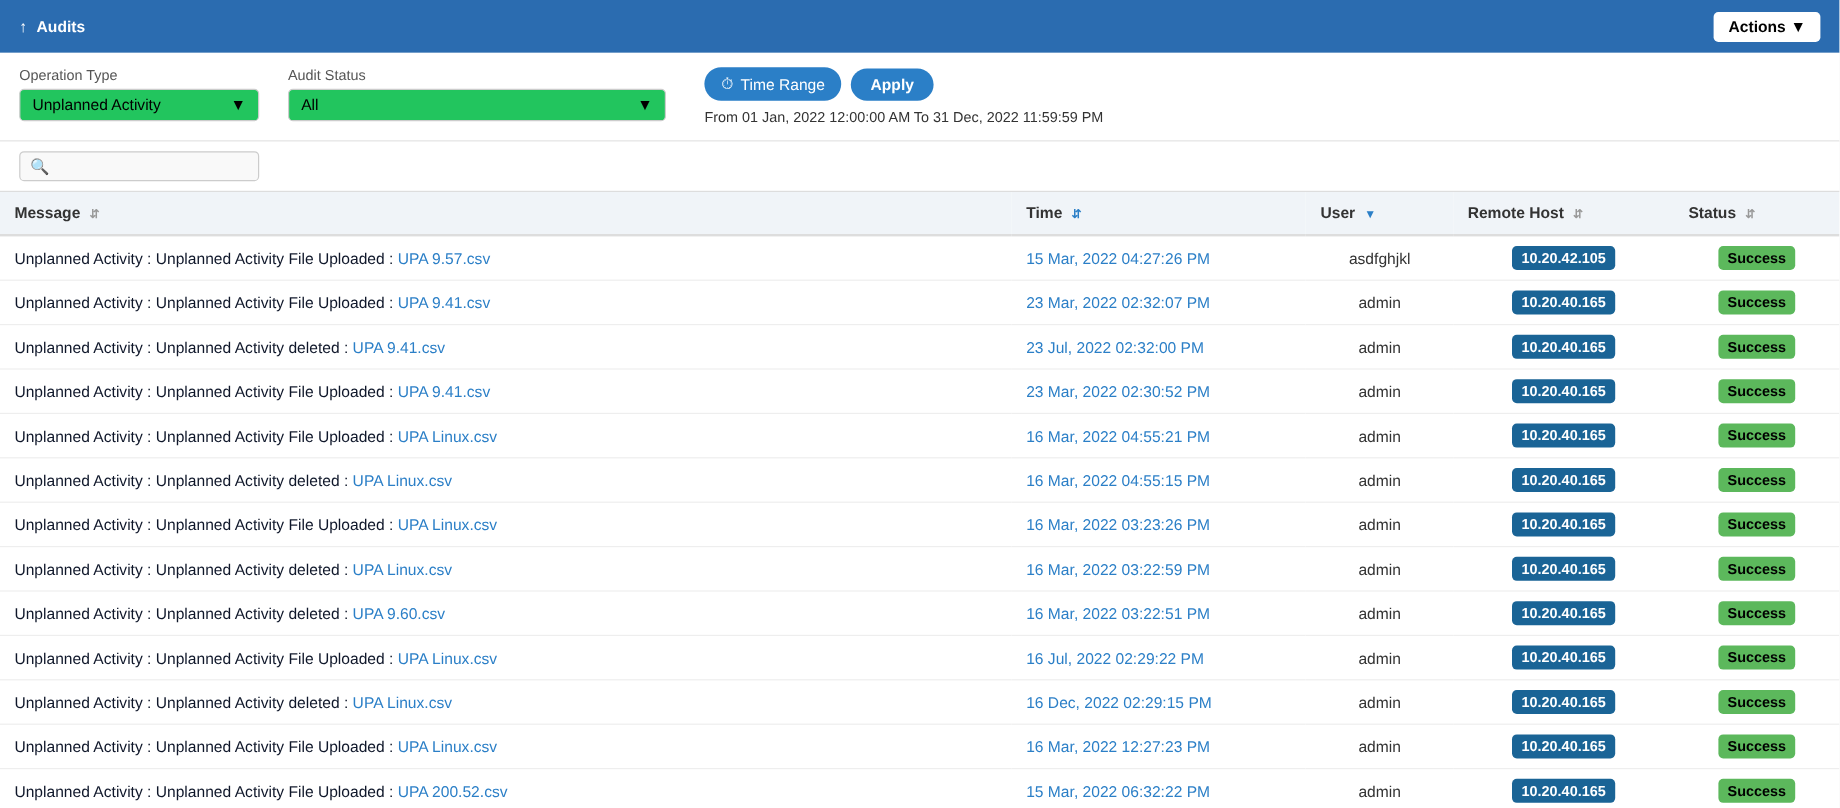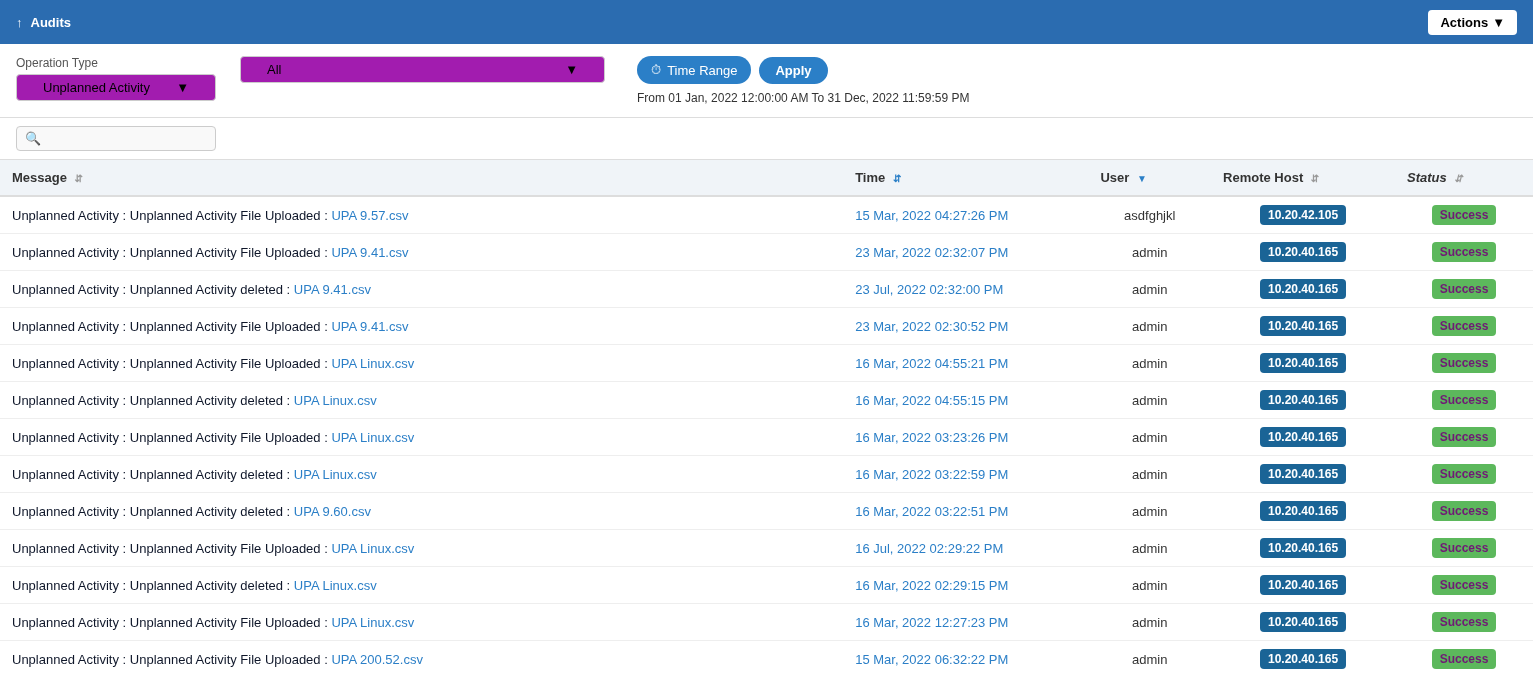--- a/index.html
+++ b/index.html
@@ -53,28 +53,28 @@
     }
     .filter-label {
       font-size: 12px;
       color: #555;
     }
     .filter-select {
       display: flex;
       align-items: center;
       border: 1px solid #ccc;
       border-radius: 4px;
-      background: #a21caf;
-      padding: 5px 26px;
+      background: #22c55e;
+      padding: 5px 10px;
       cursor: pointer;
       width: 200px;
       justify-content: space-between;
     }
     .filter-select-wide {
-      width: 365px;
+      width: 315px;
     }
     .time-range-section {
       display: flex;
       flex-direction: column;
       gap: 6px;
       margin-left: 8px;
     }
     .time-range-row {
       display: flex;
       align-items: center;
@@ -187,32 +187,32 @@
       color: white;
       border-radius: 4px;
       padding: 3px 8px;
       font-size: 12px;
       font-weight: bold;
       display: inline-block;
       text-align: center;
     }
     .success-badge {
       background: #5cb85c;
-      color: #701a75;
+      color: #000000;
       border-radius: 4px;
       padding: 3px 8px;
       font-size: 12px;
       font-weight: bold;
       display: inline-block;
     }
     .col-message { width: 55%; }
     .col-time { width: 16%; }
     .col-user { width: 8%; }
     .col-host { width: 12%; }
-    .col-status { width: 9%; font-style: italic; }
+    .col-status { width: 9%; }
   </style>
 </head>
 <body>
 
 <div class="header">
   <div class="header-title">
     <span>↑</span>
     <span>Audits</span>
   </div>
   <button class="actions-btn">
@@ -224,20 +224,21 @@
 <div class="filter-bar">
   <div class="filter-group">
     <span class="filter-label">Operation Type</span>
     <div class="filter-select">
       <span>Unplanned Activity</span>
       <span>▼</span>
     </div>
   </div>
 
   <div class="filter-group">
+    <span class="filter-label">Audit Status</span>
     <div class="filter-select filter-select-wide">
       <span>All</span>
       <span>▼</span>
     </div>
   </div>
 
   <div class="time-range-section">
     <div class="time-range-row">
       <button class="time-range-btn">
         <span>⏱</span>
@@ -352,21 +353,21 @@
         </tr>
         <tr>
           <td class="td-message"><span class="plain">Unplanned Activity  : Unplanned Activity File Uploaded  :</span><span> UPA Linux.csv</span></td>
           <td class="td-time">16 Jul, 2022 02:29:22 PM</td>
           <td class="td-user">admin</td>
           <td style="text-align: center;"><span class="host-badge">10.20.40.165</span></td>
           <td style="text-align: center;"><span class="success-badge">Success</span></td>
         </tr>
         <tr>
           <td class="td-message"><span class="plain">Unplanned Activity  : Unplanned Activity deleted  :</span><span> UPA Linux.csv</span></td>
-          <td class="td-time">16 Mar, 2022 02:29:15 PM</td>
+          <td class="td-time">16 Dec, 2022 02:29:15 PM</td>
           <td class="td-user">admin</td>
           <td style="text-align: center;"><span class="host-badge">10.20.40.165</span></td>
           <td style="text-align: center;"><span class="success-badge">Success</span></td>
         </tr>
         <tr>
           <td class="td-message"><span class="plain">Unplanned Activity  : Unplanned Activity File Uploaded  :</span><span> UPA Linux.csv</span></td>
           <td class="td-time">16 Mar, 2022 12:27:23 PM</td>
           <td class="td-user">admin</td>
           <td style="text-align: center;"><span class="host-badge">10.20.40.165</span></td>
           <td style="text-align: center;"><span class="success-badge">Success</span></td>

